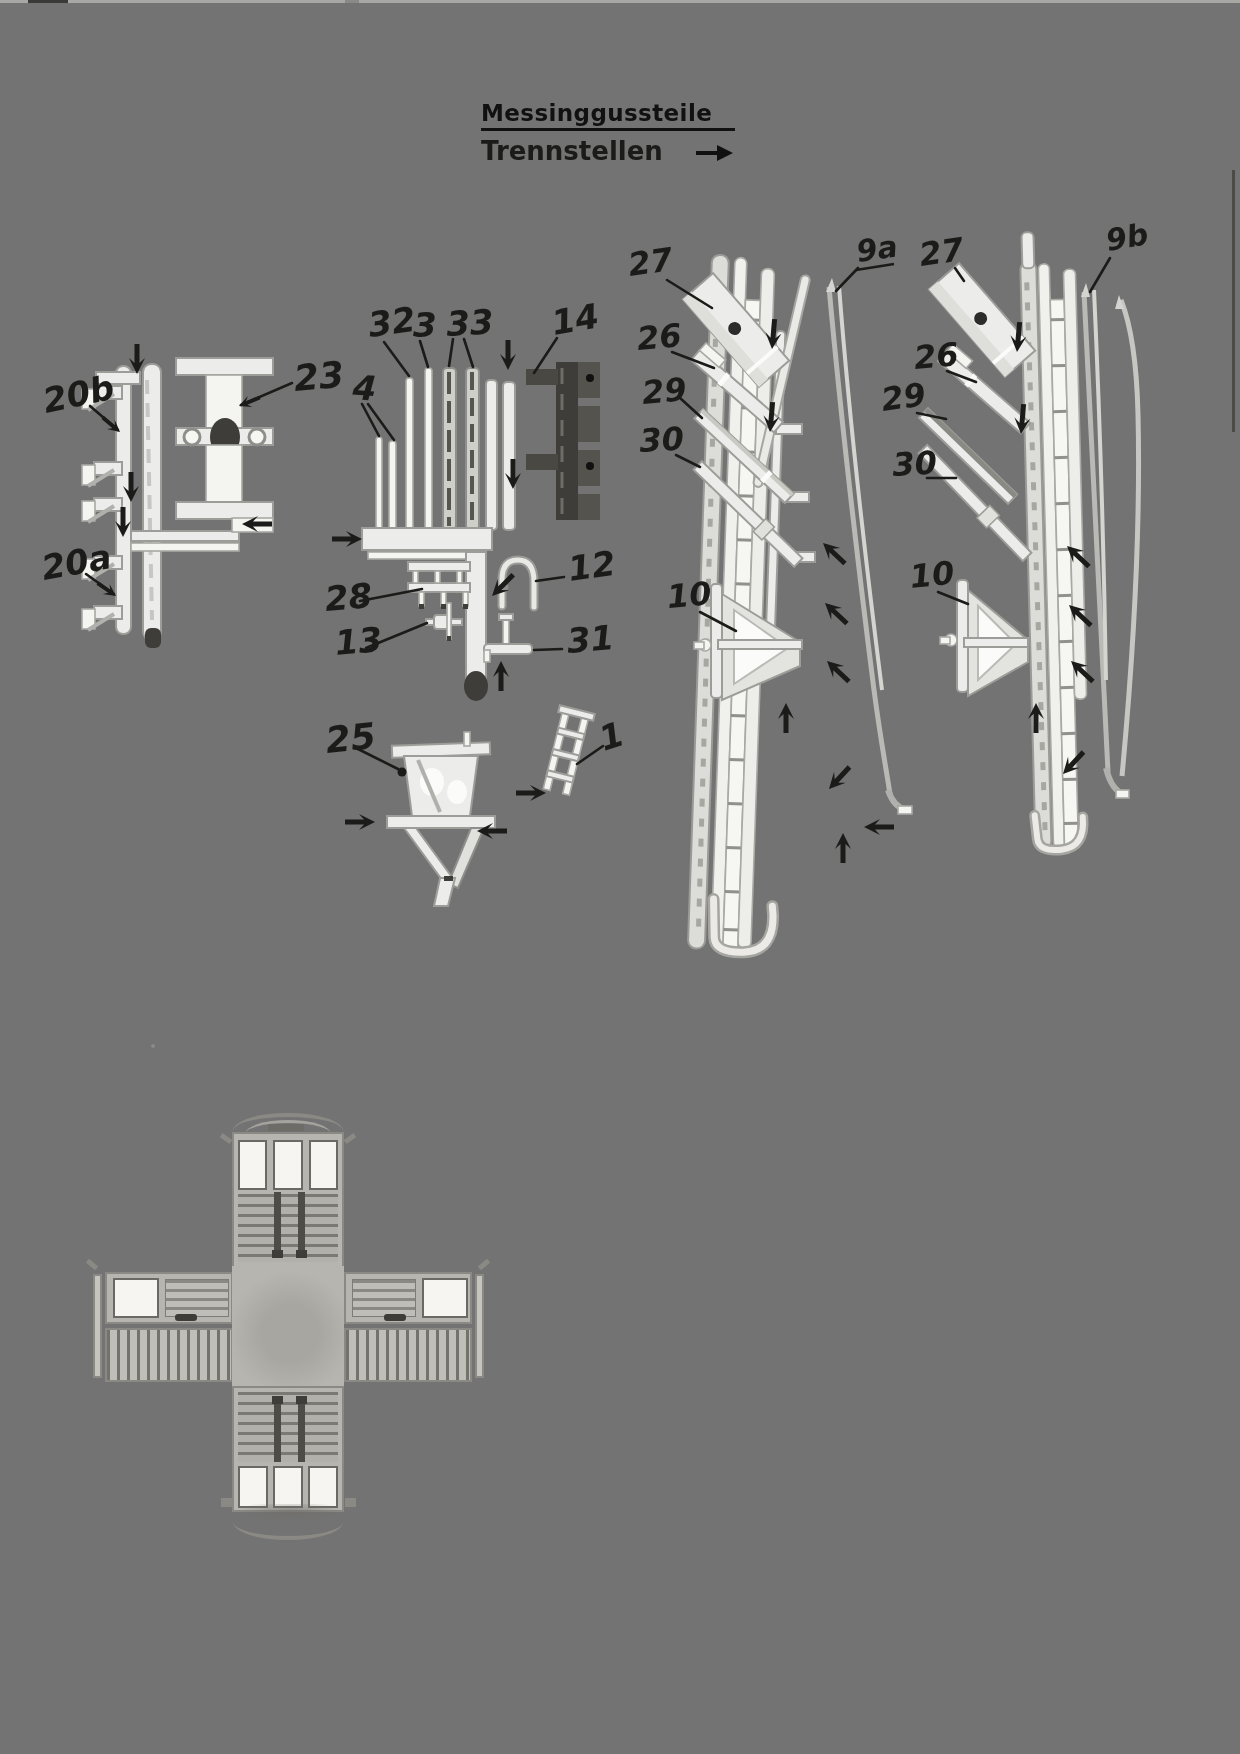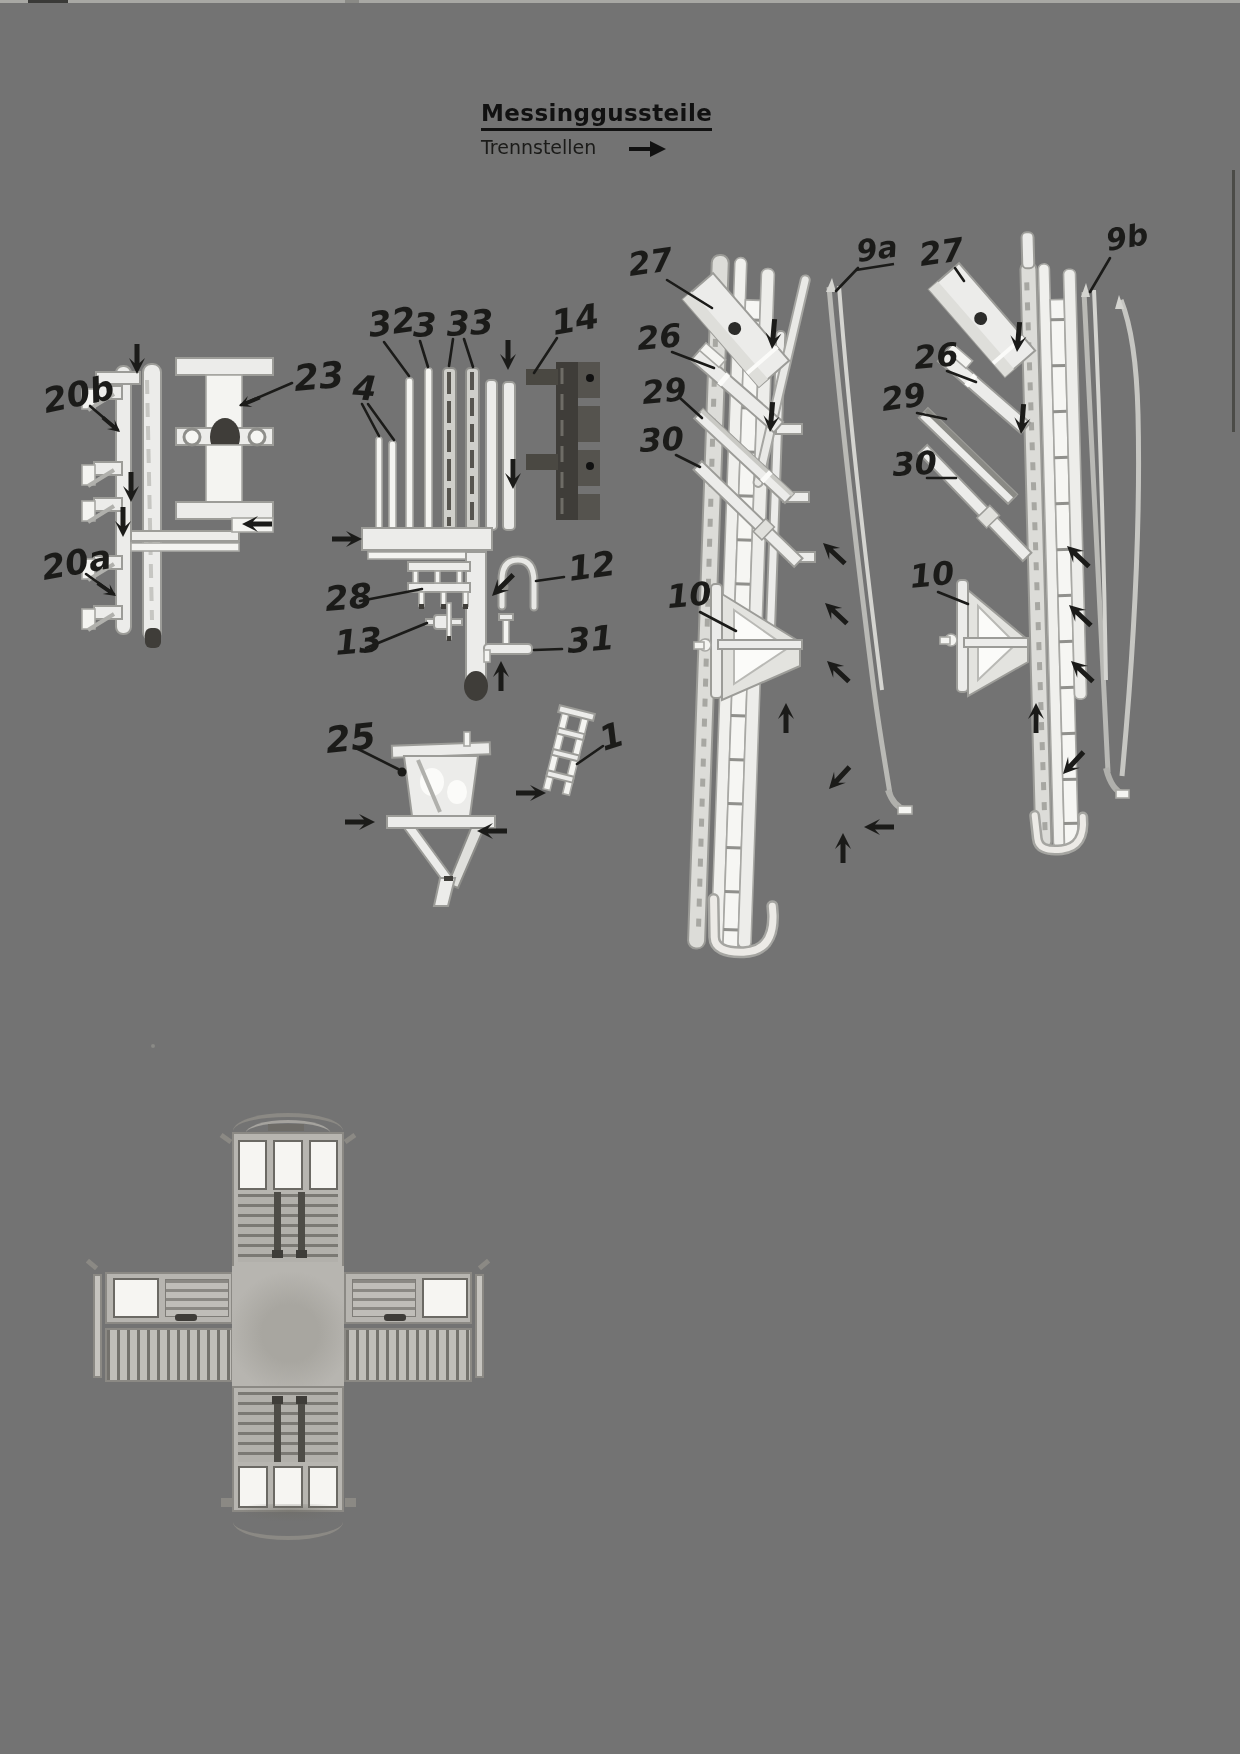--- a/index.html
+++ b/index.html
@@ -8,21 +8,21 @@
   
   .edge-top{position:absolute;left:0;top:0;width:1240px;height:3px;background:#a8a8a4;}
   .edge-top-dark{position:absolute;left:28px;top:0;width:40px;height:3px;background:#3a3a38;}
   .edge-right-line{position:absolute;left:1232px;top:170px;width:3px;height:262px;background:#4b4b47;}
   .speck{position:absolute;border-radius:50%;background:#8a8a86;}
   
   .title-block{position:absolute;left:481px;top:100px;}
   .doc-title{font-size:23px;font-weight:bold;letter-spacing:.4px;color:#111;
              border-bottom:3.5px solid #111;padding-bottom:2px;margin:0;}
   .subtitle-row{display:flex;align-items:center;margin-top:5px;}
-  .doc-subtitle{font-size:19px;color:#1b1b19;}
+  .doc-subtitle{font-size:26px;color:#1b1b19;font-weight:bold;}
   .dir-arrow{margin-left:30px;margin-top:3px;}
   svg.art{position:absolute;left:0;top:0;}
   .co{font-family:"DejaVu Sans",sans-serif;font-style:italic;font-weight:bold;fill:#1b1b19;}
   .lead{stroke:#1b1b19;stroke-width:2.6px;stroke-linecap:round;}
   .m-fill{fill:#ececea;stroke:#9c9c98;stroke-width:2px;}
   .m-fill-lt{fill:#f4f4f1;stroke:#a8a8a4;stroke-width:1.6px;}
   .m-dark{fill:#3f3d39;}
   
   .arm{position:absolute;background:#b7b5b0;border:2px solid #8b8984;box-sizing:border-box;}
   .no-border{border:none;}

